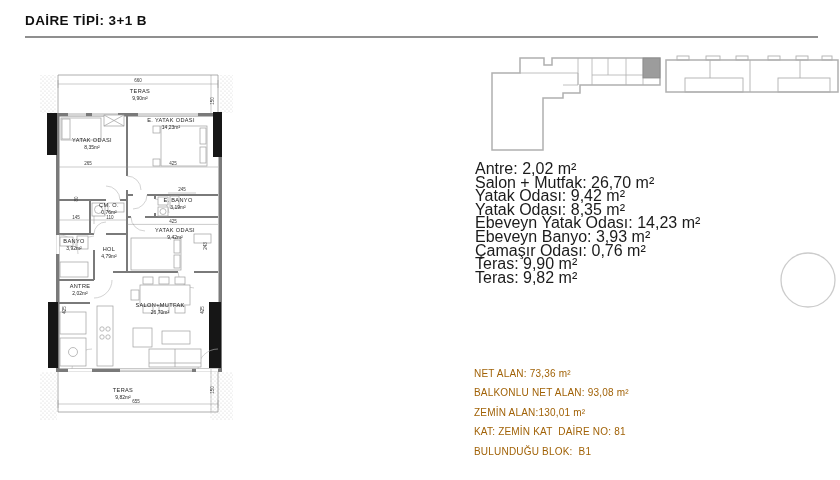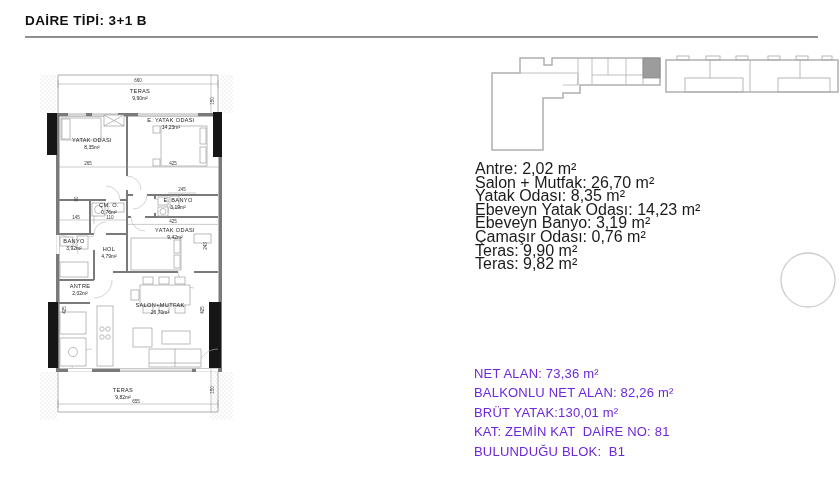--- a/index.html
+++ b/index.html
@@ -3,21 +3,21 @@
 <meta charset="utf-8">
 <style>
   html,body{margin:0;padding:0;background:#fff;}
   .page{position:relative;width:840px;height:480px;background:#ffffff;overflow:hidden;
         font-family:"Liberation Sans",sans-serif;color:#111;border-radius:10px;}
   .title{position:absolute;left:25px;top:13px;font-size:13.5px;font-weight:bold;
          letter-spacing:.4px;color:#101010;}
   .rule{position:absolute;left:25px;top:36px;width:793px;height:2px;background:#8f8f8f;}
   .room-list{position:absolute;left:475px;top:162px;font-size:16px;line-height:13.6px;color:#1b1b1b;}
   .room-line{white-space:pre;}
-  .summary{position:absolute;left:474px;top:364px;font-size:13px;line-height:19.4px;color:#6d28d9;}
+  .summary{position:absolute;left:474px;top:364px;font-size:10px;line-height:19.4px;color:#a16207;}
   .summary div{white-space:pre;letter-spacing:.2px;}
   svg{position:absolute;}
   svg text{font-family:"Liberation Sans",sans-serif;}
   .room-name{font-size:5.6px;letter-spacing:.35px;fill:#1f1f1f;text-anchor:middle;}
   .room-area{font-size:5px;fill:#1f1f1f;text-anchor:middle;}
   .dim{font-size:4.6px;fill:#3c3c3c;text-anchor:middle;}
 </style>
 </head>
 <body>
 
@@ -272,29 +272,30 @@
         <line x1="230" y1="10" x2="230" y2="28"></line>
           <line x1="320" y1="10" x2="320" y2="28"></line>
       </g>
     </g>
     <circle cx="328" cy="230" r="27" fill="none" stroke="#cccccc" stroke-width="1.3"></circle>
   </svg>
 
   <div class="room-list">
     <div class="room-line"><span>Antre</span>: <span>2,02 m²</span></div>
     <div class="room-line"><span>Salon + Mutfak</span>: <span>26,70 m²</span></div>
+    <div class="room-line"><span>Yatak Odası</span>: <span>9,42 m²</span></div>
     <div class="room-line"><span>Yatak Odası</span>: <span>8,35 m²</span></div>
     <div class="room-line"><span>Ebeveyn Yatak Odası</span>: <span>14,23 m²</span></div>
-    <div class="room-line"><span>Ebeveyn Banyo</span>: <span>3,19 m²</span></div>
+    <div class="room-line"><span>Ebeveyn Banyo</span>: <span>3,93 m²</span></div>
     <div class="room-line"><span>Çamaşır Odası</span>: <span>0,76 m²</span></div>
     <div class="room-line"><span>Teras</span>: <span>9,90 m²</span></div>
     <div class="room-line"><span>Teras</span>: <span>9,82 m²</span></div>
   </div>
 
   <div class="summary">
     <div>NET ALAN: 73,36 m²</div>
-    <div>BALKONLU NET ALAN: 82,26 m²</div>
-    <div>BRÜT YATAK:130,01 m²</div>
+    <div>BALKONLU NET ALAN: 93,08 m²</div>
+    <div>ZEMİN ALAN:130,01 m²</div>
     <div>KAT: ZEMİN KAT  DAİRE NO: 81</div>
     <div>BULUNDUĞU BLOK:  B1</div>
   </div>
 
 </div>
 
 </body></html>

